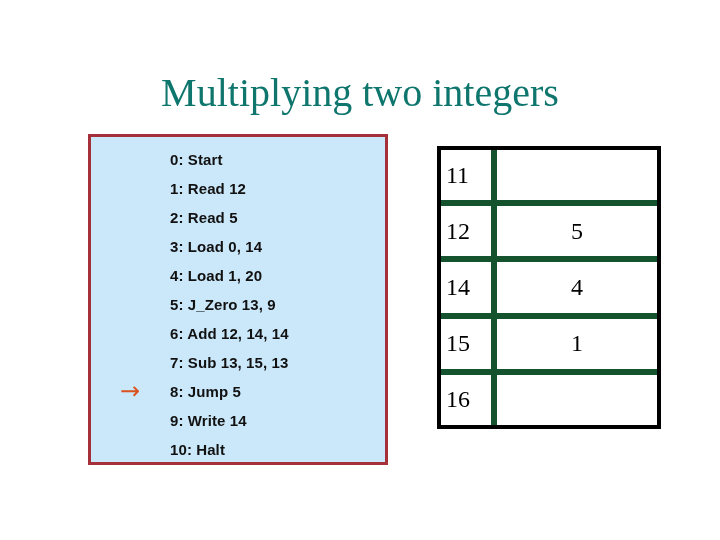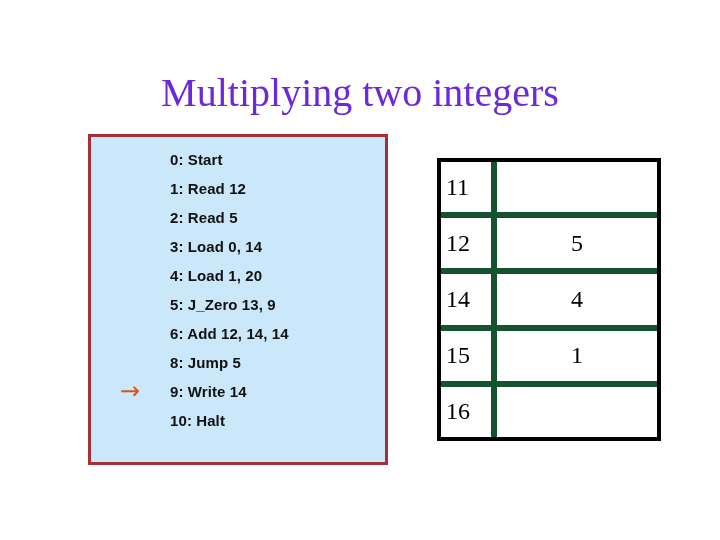--- a/index.html
+++ b/index.html
@@ -18,21 +18,21 @@
   
   #slide-title {
     position: absolute;
     left: 0;
     top: 70px;
     width: 720px;
     text-align: center;
     font-family: "Liberation Serif", serif;
     font-size: 40px;
     font-weight: 400;
-    color: #6d28d9;
+    color: #0f766e;
     line-height: 46px;
     letter-spacing: 0px;
     white-space: nowrap;
   }
 
   
   #program-panel {
     position: absolute;
     left: 88px;
     top: 134px;
@@ -73,21 +73,21 @@
     font-family: "DejaVu Sans", sans-serif;
     font-size: 24px;
     color: #d9531e;
     text-align: center;
   }
 
   
   #memory-table {
     position: absolute;
     left: 437px;
-    top: 158px;
+    top: 146px;
     width: 224px;
     height: 283px;
     box-sizing: border-box;
     border: 4px solid #000000;
     border-collapse: collapse;
     background: #ffffff;
   }
   #memory-table table {
     width: 100%;
     height: 100%;
@@ -125,20 +125,21 @@
   <div id="current-arrow">→</div>
 
   <ul id="program-list">
     <li>0: Start</li>
     <li>1: Read 12</li>
     <li>2: Read 5</li>
     <li>3: Load 0, 14</li>
     <li>4: Load 1, 20</li>
     <li>5: J_Zero 13, 9</li>
     <li>6: Add 12, 14, 14</li>
+    <li>7: Sub 13, 15, 13</li>
     <li>8: Jump 5</li>
     <li>9: Write 14</li>
     <li>10: Halt</li>
   </ul>
 </div>
 
 <div id="memory-table">
   <table>
     <tbody>
       <tr>

